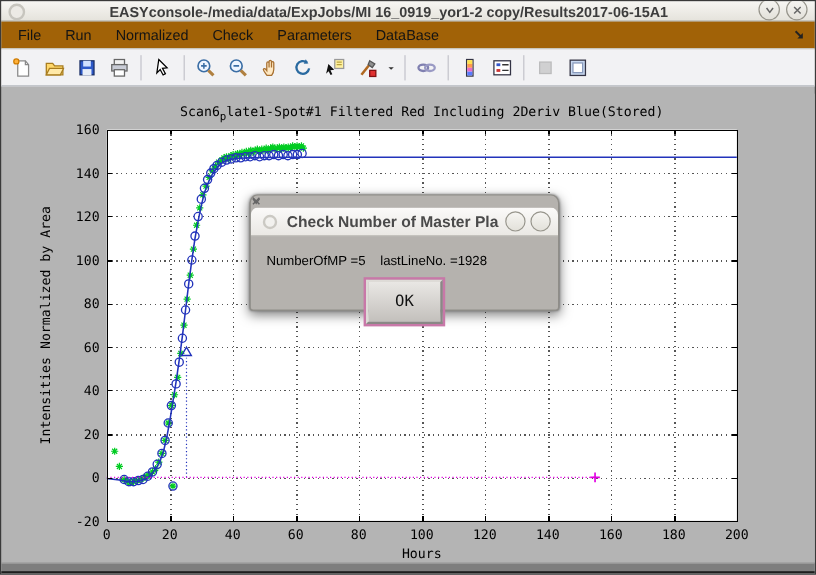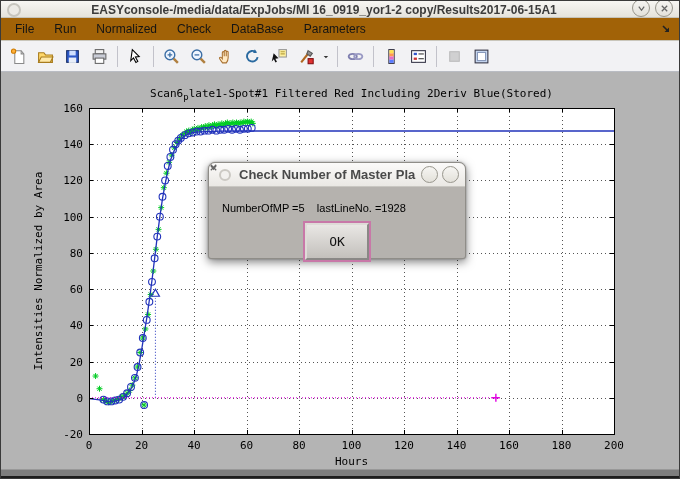--- a/index.html
+++ b/index.html
@@ -54,21 +54,21 @@
   .figure svg{position:absolute;top:0;left:0;}
   
   .dialog{
     position:absolute;left:206px;top:84px;width:258px;height:97px;box-sizing:border-box;
     border:1px solid #8f8d88;border-radius:7px 7px 3px 3px;background:#b5b2ae;
     box-shadow:0 3px 10px rgba(0,0,0,.5),0 0 2px rgba(0,0,0,.35);
   }
   .dialog-titlebar{
     height:24px;display:flex;align-items:center;padding:0 6px;box-sizing:border-box;
     background:linear-gradient(#fbfaf9,#eae8e4);border-bottom:1px solid #c9c7c2;
-    border-radius:6px 6px 0 0;overflow:hidden;
+    border-radius:6px 6px 0 0;overflow:hidden;margin-top:10px;
   }
   .dlg-circle{
     width:8px;height:8px;border-radius:50%;border:2px solid #cbc9c3;
     background:#f2f1ee;flex:0 0 auto;margin:0 8px 0 4px;
   }
   .dialog-title{
     flex:1;font-weight:bold;font-size:13px;color:#4a4a4a;
     white-space:nowrap;overflow:hidden;
   }
   .dialog .round-btn{width:15px;height:15px;margin-left:4px;}
@@ -108,22 +108,22 @@
         </svg>
     </span>
   </div>
 
   <div class="menubar">
     <div class="menu-items" id="menu-items">
         <span class="menu-item">File</span>
         <span class="menu-item">Run</span>
         <span class="menu-item">Normalized</span>
         <span class="menu-item">Check</span>
+        <span class="menu-item">Parameters</span>
         <span class="menu-item">DataBase</span>
-        <span class="menu-item">Parameters</span>
       </div>
     <span class="menu-overflow">
       <svg width="10" height="10" viewBox="0 0 10 10">
           <path d="M2 2L7 7" stroke="#222" stroke-width="1.6"></path>
           <polygon points="8,3.5 8,8 3.5,8" fill="#222"></polygon>
         </svg>
     </span>
   </div>
 
   <div class="toolbar" id="toolbar">

